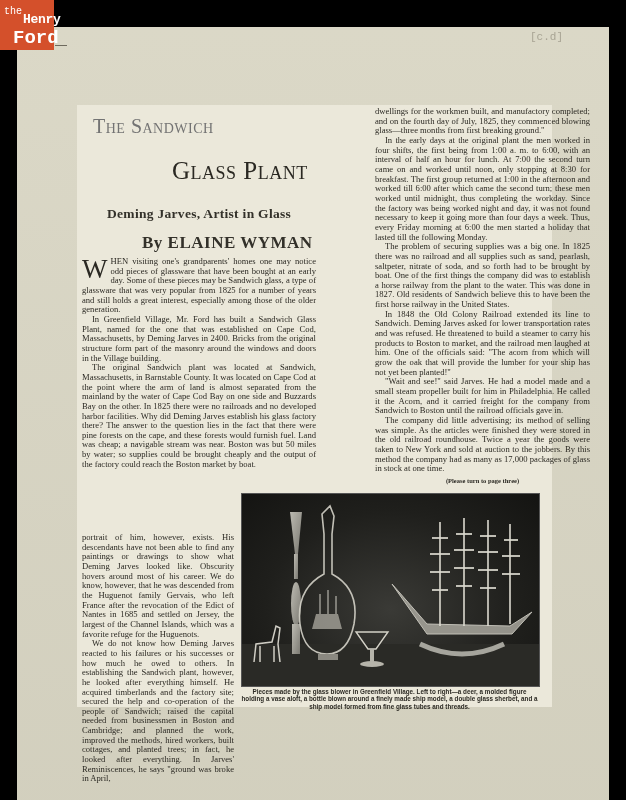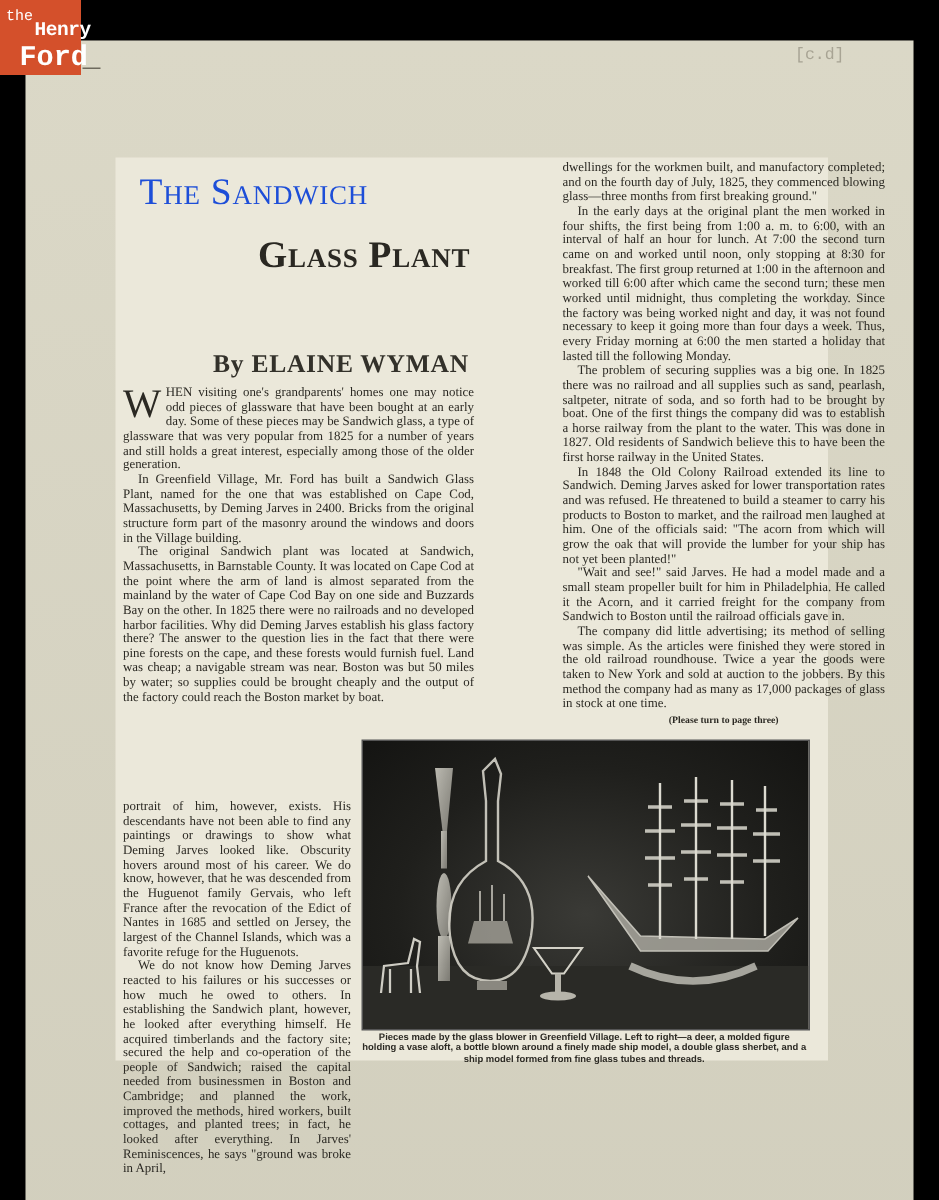--- a/index.html
+++ b/index.html
@@ -10,22 +10,22 @@
            background-image: linear-gradient(180deg, rgba(255,255,255,0.05), rgba(0,0,0,0.03)); }
   .logo { position:absolute; left:0; top:0; width:54px; height:50px; background:#d4502b;
           color:#ffffff; font-family:Liberation Mono, monospace; z-index:5; }
   .logo .the { position:absolute; left:4px; top:6px; font-size:10px; font-weight:normal; }
   .logo .henry { position:absolute; left:23px; top:12px; font-size:13px; font-weight:bold; letter-spacing:-0.3px; }
   .logo .ford { position:absolute; left:13px; top:27px; font-size:19px; font-weight:bold; }
   .pencil-mark { position:absolute; left:513px; top:4px; font-size:11px; color:#a8a494;
                  font-family:"Liberation Mono", monospace; }
   .tick { position:absolute; left:38px; top:18px; width:12px; height:1px; background:#6e6a5e; }
   .clipping { position:absolute; left:60px; top:78px; width:475px; height:602px; background:#ebe8da; }
-  .title1 { position:absolute; left:16px; top:10px; font-size:25px; color:#1d4ed8; letter-spacing:0.5px; }
-  .title2 { position:absolute; left:95px; top:52px; font-size:25px; color:#2a2822; letter-spacing:0.5px;font-weight:bold; }
+  .title1 { position:absolute; left:16px; top:10px; font-size:20px; color:#737373; letter-spacing:0.5px; }
+  .title2 { position:absolute; left:95px; top:52px; font-size:25px; color:#2a2822; letter-spacing:0.5px; }
   .sc { font-variant:small-caps; }
   .subtitle { position:absolute; left:30px; top:101px; font-size:13.5px; color:#33312a; font-weight:bold; letter-spacing:0.3px; }
   .byline { position:absolute; left:65px; top:128px; font-size:17px; color:#33312a; font-weight:bold; letter-spacing:0.5px; }
   .col { position:absolute; font-size:8.6px; line-height:9.65px; color:#2b2923; text-align:justify; }
   .col p { margin:0; text-indent:10px; }
   .col p.first { text-indent:0; }
   .dropcap { float:left; font-size:27px; line-height:22px; margin:1px 3px 0 0; color:#2b2923; }
   .col-left-top { left:5px; top:152px; width:234px; }
   .col-left-bottom { left:5px; top:428px; width:152px; }
   .col-right { left:251px; top:2px; width:215px;margin-left:47px; }
@@ -45,20 +45,21 @@
   <span class="ford">Ford</span>
 </div>
 
 <div class="mount">
   <div class="tick"></div>
   <div class="pencil-mark">[c.d]</div>
 
   <div class="clipping">
     <div class="title1 sc">The Sandwich</div>
     <div class="title2 sc">Glass Plant</div>
+    <div class="subtitle">Deming Jarves, Artist in Glass</div>
     <div class="byline">By ELAINE WYMAN</div>
 
     <div class="col col-left-top">
       <p class="first"><span class="dropcap">W</span><span>HEN visiting one's grandparents' homes one may notice odd pieces of glassware that have been bought at an early day. Some of these pieces may be Sandwich glass, a type of glassware that was very popular from 1825 for a number of years and still holds a great interest, especially among those of the older generation.</span></p>
       <p>In Greenfield Village, Mr. Ford has built a Sandwich Glass Plant, named for the one that was established on Cape Cod, Massachusetts, by Deming Jarves in 2400. Bricks from the original structure form part of the masonry around the windows and doors in the Village building.</p>
       <p>The original Sandwich plant was located at Sandwich, Massachusetts, in Barnstable County. It was located on Cape Cod at the point where the arm of land is almost separated from the mainland by the water of Cape Cod Bay on one side and Buzzards Bay on the other. In 1825 there were no railroads and no developed harbor facilities. Why did Deming Jarves establish his glass factory there? The answer to the question lies in the fact that there were pine forests on the cape, and these forests would furnish fuel. Land was cheap; a navigable stream was near. Boston was but 50 miles by water; so supplies could be brought cheaply and the output of the factory could reach the Boston market by boat.</p>
     </div>
 
     <div class="col col-left-bottom">
       <p class="first">portrait of him, however, exists. His descendants have not been able to find any paintings or drawings to show what Deming Jarves looked like. Obscurity hovers around most of his career. We do know, however, that he was descended from the Huguenot family Gervais, who left France after the revocation of the Edict of Nantes in 1685 and settled on Jersey, the largest of the Channel Islands, which was a favorite refuge for the Huguenots.</p>

